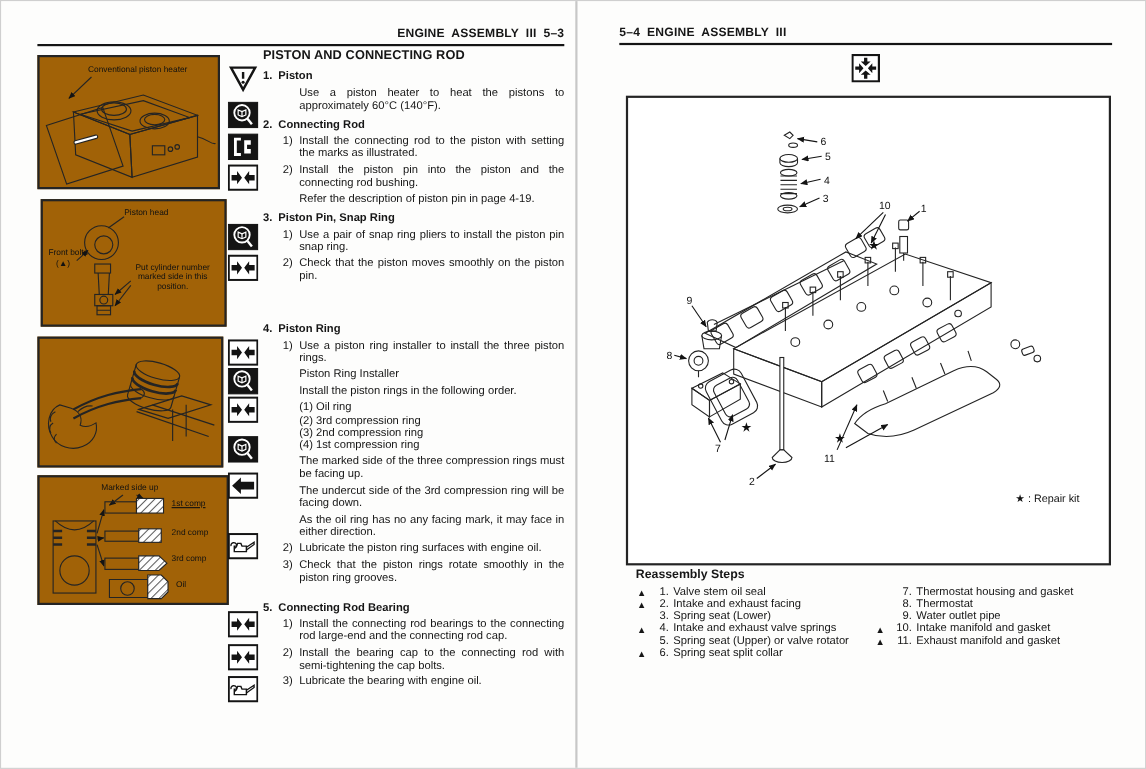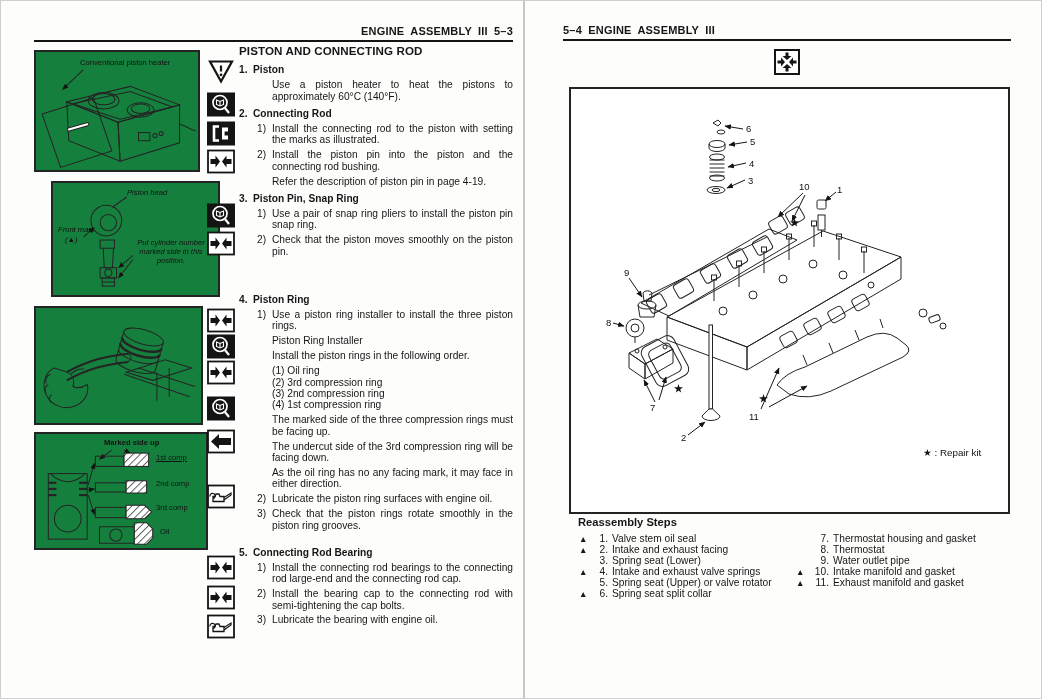--- a/index.html
+++ b/index.html
@@ -8,23 +8,23 @@
     border:1px solid #cfcfcf;box-sizing:border-box;padding-left:16px;}
   .page-divider{position:absolute;left:522px;top:0;width:2px;height:699px;background:#c7c7c7;}
 
   
   .ph{position:absolute;font-weight:700;font-size:11px;word-spacing:3px;
       border-bottom:2.5px solid #141414;padding-bottom:3px;letter-spacing:.2px;}
   .ph-left{left:33px;top:24px;width:479px;text-align:right;}
   .ph-right{left:562px;top:23px;width:448px;text-align:left;}
 
   
-  .figbox{position:absolute;border:2px solid #242424;background:#15803d;}
+  .figbox{position:absolute;border:2px solid #242424;background:#a16207;}
   #fig1{left:33px;top:49px;width:162px;height:118px;}
-  #fig2{left:50px;top:180px;width:165px;height:112px;font-style:italic;}
+  #fig2{left:36px;top:180px;width:165px;height:112px;}
   #fig3{left:33px;top:305px;width:165px;height:115px;}
   #fig4{left:33px;top:431px;width:170px;height:114px;}
   .figbox svg{position:absolute;left:0;top:0;width:100%;height:100%;}
   .figlabel{position:absolute;font-size:7.6px;line-height:8.8px;color:#111;}
 
   
   .sic{position:absolute;left:206px;width:28px;height:25px;}
   .sic svg{display:block;width:100%;height:100%;}
 
   
@@ -164,21 +164,21 @@
           <path d="M49,63 L50,82 L58,82 L59,63"></path>
           <rect x="46" y="82" width="16" height="10"></rect>
           <circle cx="54" cy="87" r="3.5"></circle>
           <rect x="48" y="92" width="12" height="8"></rect>
           <line x1="48" y1="96" x2="60" y2="96"></line>
           <line x1="78" y1="70" x2="64" y2="82" marker-end="url(#a2)"></line>
           <line x1="78" y1="74" x2="64" y2="92" marker-end="url(#a2)"></line>
         </g>
       </svg>
       <div class="figlabel" style="left:74px;top:6px;width:60px;">Piston head</div>
-      <div class="figlabel" style="left:5px;top:43px;width:50px;">Front mark</div>
+      <div class="figlabel" style="left:5px;top:43px;width:50px;">Front bolts</div>
       <div class="figlabel" style="left:12px;top:53px;width:30px;">(▲)</div>
       <div class="figlabel" style="left:78px;top:56px;width:80px;text-align:center;">Put cylinder number marked side in this position.</div>
     </div>
 
     <div class="figbox" id="fig3">
       <svg viewBox="0 0 161 111">
         <g stroke="#242424" stroke-width="1" fill="none">
           <g transform="rotate(16 100 45)">
             <ellipse cx="100" cy="27" rx="20" ry="7"></ellipse>
             <path d="M80,27 v28 a20,7 0 0 0 40,0 v-28"></path>
@@ -235,21 +235,21 @@
           <rect x="86" y="18" width="24" height="13" fill="url(#hp)"></rect>
           <rect x="58" y="47" width="30" height="9"></rect>
           <rect x="88" y="45" width="20" height="12" fill="url(#hp)"></rect>
           <rect x="58" y="71" width="30" height="10"></rect>
           <polygon points="88,69 106,69 113,75.5 106,82 88,82" fill="url(#hp)"></polygon>
           <path d="M62,90 h34 v16 h-34 z"></path>
           <circle cx="78" cy="98" r="6"></circle>
           <polygon points="96,86 108,86 114,92 114,101 108,107 96,107" fill="url(#hp)"></polygon>
         </g>
       </svg>
-      <div class="figlabel" style="left:68px;top:5px;width:70px;font-weight:bold;">Marked side up</div>
+      <div class="figlabel" style="left:56px;top:5px;width:70px;">Marked side up</div>
       <div class="figlabel" style="left:120px;top:20px;width:42px;text-decoration:underline;">1st comp</div>
       <div class="figlabel" style="left:120px;top:46px;width:42px;">2nd comp</div>
       <div class="figlabel" style="left:120px;top:70px;width:42px;">3rd comp</div>
       <div class="figlabel" style="left:124px;top:94px;width:30px;">Oil</div>
     </div>
 
     <span class="sic" style="top:58px">
         <svg>
           <use href="#sym-warn"></use>
         </svg>

